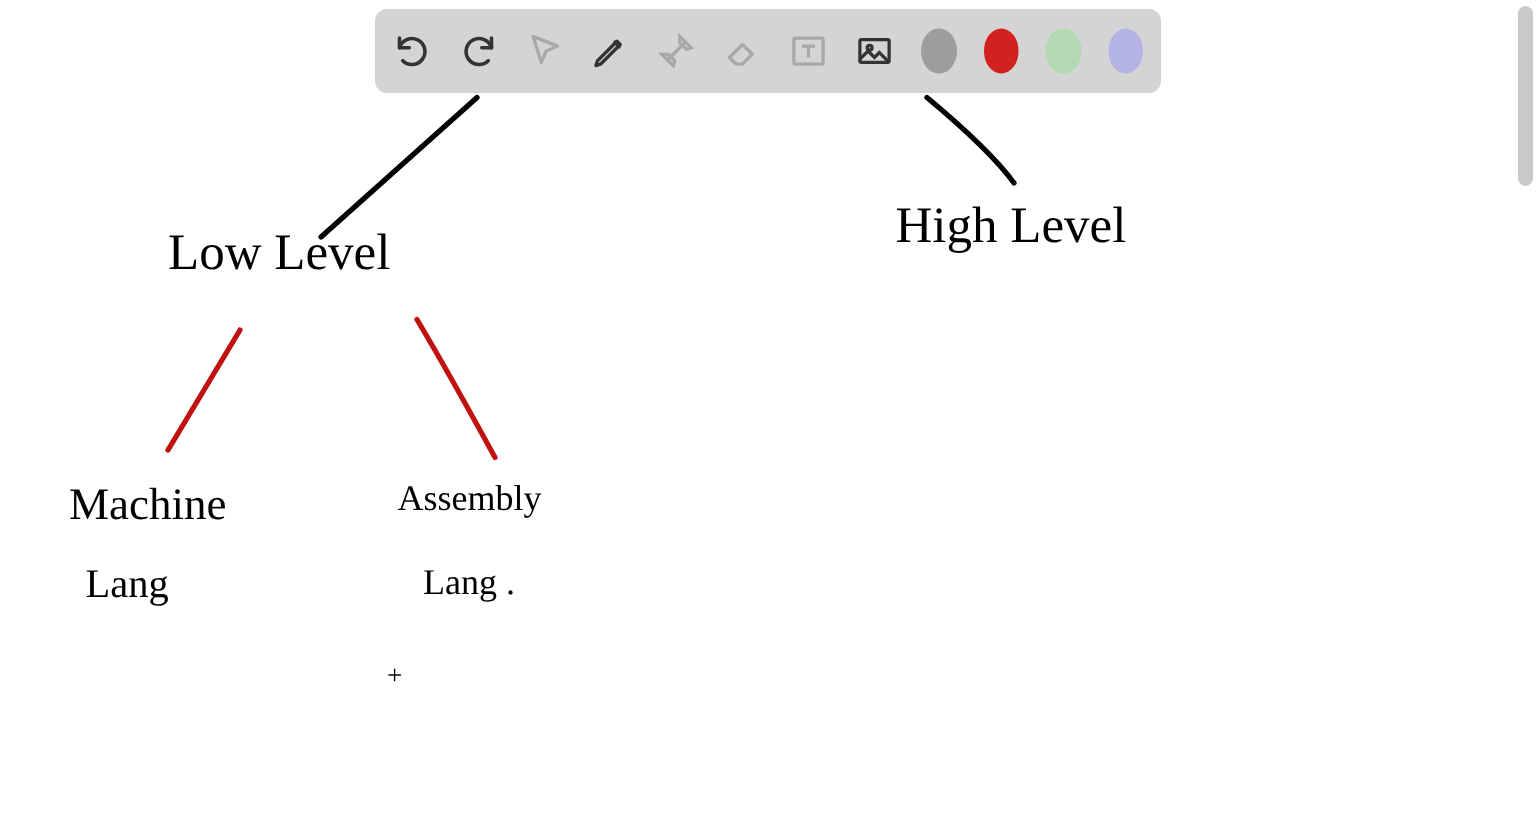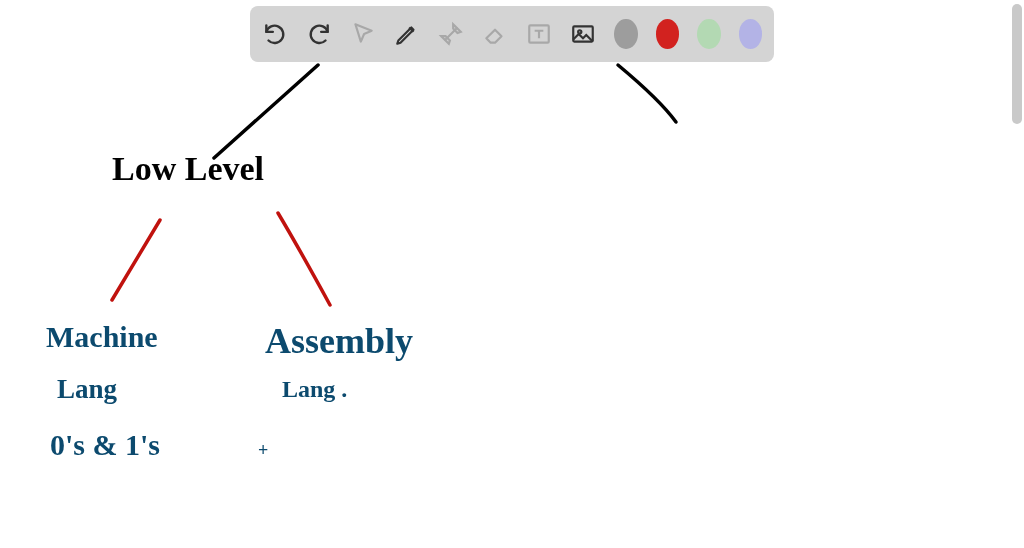--- a/index.html
+++ b/index.html
@@ -2,44 +2,44 @@
 <html><head>
 <meta charset="utf-8">
 <style>
   html,body{margin:0;padding:0;width:1024px;height:548px;overflow:hidden;background:#fff;font-family:sans-serif}
   .stage{position:relative;width:1024px;height:548px}
   .toolbar{position:absolute;top:6px;left:250px;width:524px;height:56px;background:#d4d4d4;border-radius:8px;display:flex;align-items:center;justify-content:center;gap:18px;padding:0 12px;box-sizing:border-box}
   .tool{width:30px;height:30px;display:flex;align-items:center;justify-content:center;color:#333;cursor:pointer}
   .tool.disabled{color:#a8a8a8;cursor:default}
   .tool svg{width:26px;height:26px}
   .swatch{width:30px;height:30px;border-radius:50%;cursor:pointer}
-  .hand{position:absolute;font-family:'Comic Sans MS','Segoe Script',cursive;font-weight:700;color:#000;white-space:nowrap}
-  .hand.red{color:#0c4a6e}
+  .hand{position:absolute;font-family:'Comic Sans MS','Segoe Script',cursive;font-weight:400;color:#000;white-space:nowrap}
+  .hand.red{color:#000000}
   .scroll{position:absolute;right:2px;top:4px;width:10px;height:120px;background:#c9c9c9;border-radius:5px}
   svg.lines{position:absolute;top:0;left:0;width:1024px;height:548px;pointer-events:none}
 </style>
 </head>
 <body>
 
 <div class="stage">
 
   <svg class="lines">
     <path d="M 318 65 L 214 158" stroke="#000" stroke-width="3.5" fill="none" stroke-linecap="round"></path>
     <path d="M 618 65 Q 660 100 676 122" stroke="#000" stroke-width="3.5" fill="none" stroke-linecap="round"></path>
     <path d="M 160 220 L 112 300" stroke="#c0120e" stroke-width="3.5" fill="none" stroke-linecap="round"></path>
     <path d="M 278 213 Q 300 250 330 305" stroke="#c0120e" stroke-width="3.5" fill="none" stroke-linecap="round"></path>
   </svg>
 
   <div class="hand" style="left:112px;top:150px;font-size:34px">Low Level</div>
+  <div class="hand" style="left:597px;top:132px;font-size:34px">High Level</div>
 
   <div class="hand red" style="left:46px;top:320px;font-size:30px">Machine</div>
   <div class="hand red" style="left:57px;top:374px;font-size:27px">Lang</div>
-  <div class="hand red" style="left:50px;top:428px;font-size:30px">0's &amp; 1's</div>
 
-  <div class="hand red" style="left:265px;top:320px;font-size:36px">Assembly</div>
+  <div class="hand red" style="left:265px;top:320px;font-size:24px">Assembly</div>
   <div class="hand red" style="left:282px;top:376px;font-size:24px">Lang .</div>
   <div class="hand red" style="left:258px;top:440px;font-size:18px">+</div>
 
   <div class="toolbar">
     <div class="tool">
       <svg viewBox="0 0 24 24" fill="none" stroke="currentColor" stroke-width="2.2">
           <path d="M4 10a8 8 0 1 1 2 8" stroke-linecap="round"></path>
           <path d="M4 4v6h6" stroke-linecap="round" stroke-linejoin="round"></path>
         </svg>
     </div>

